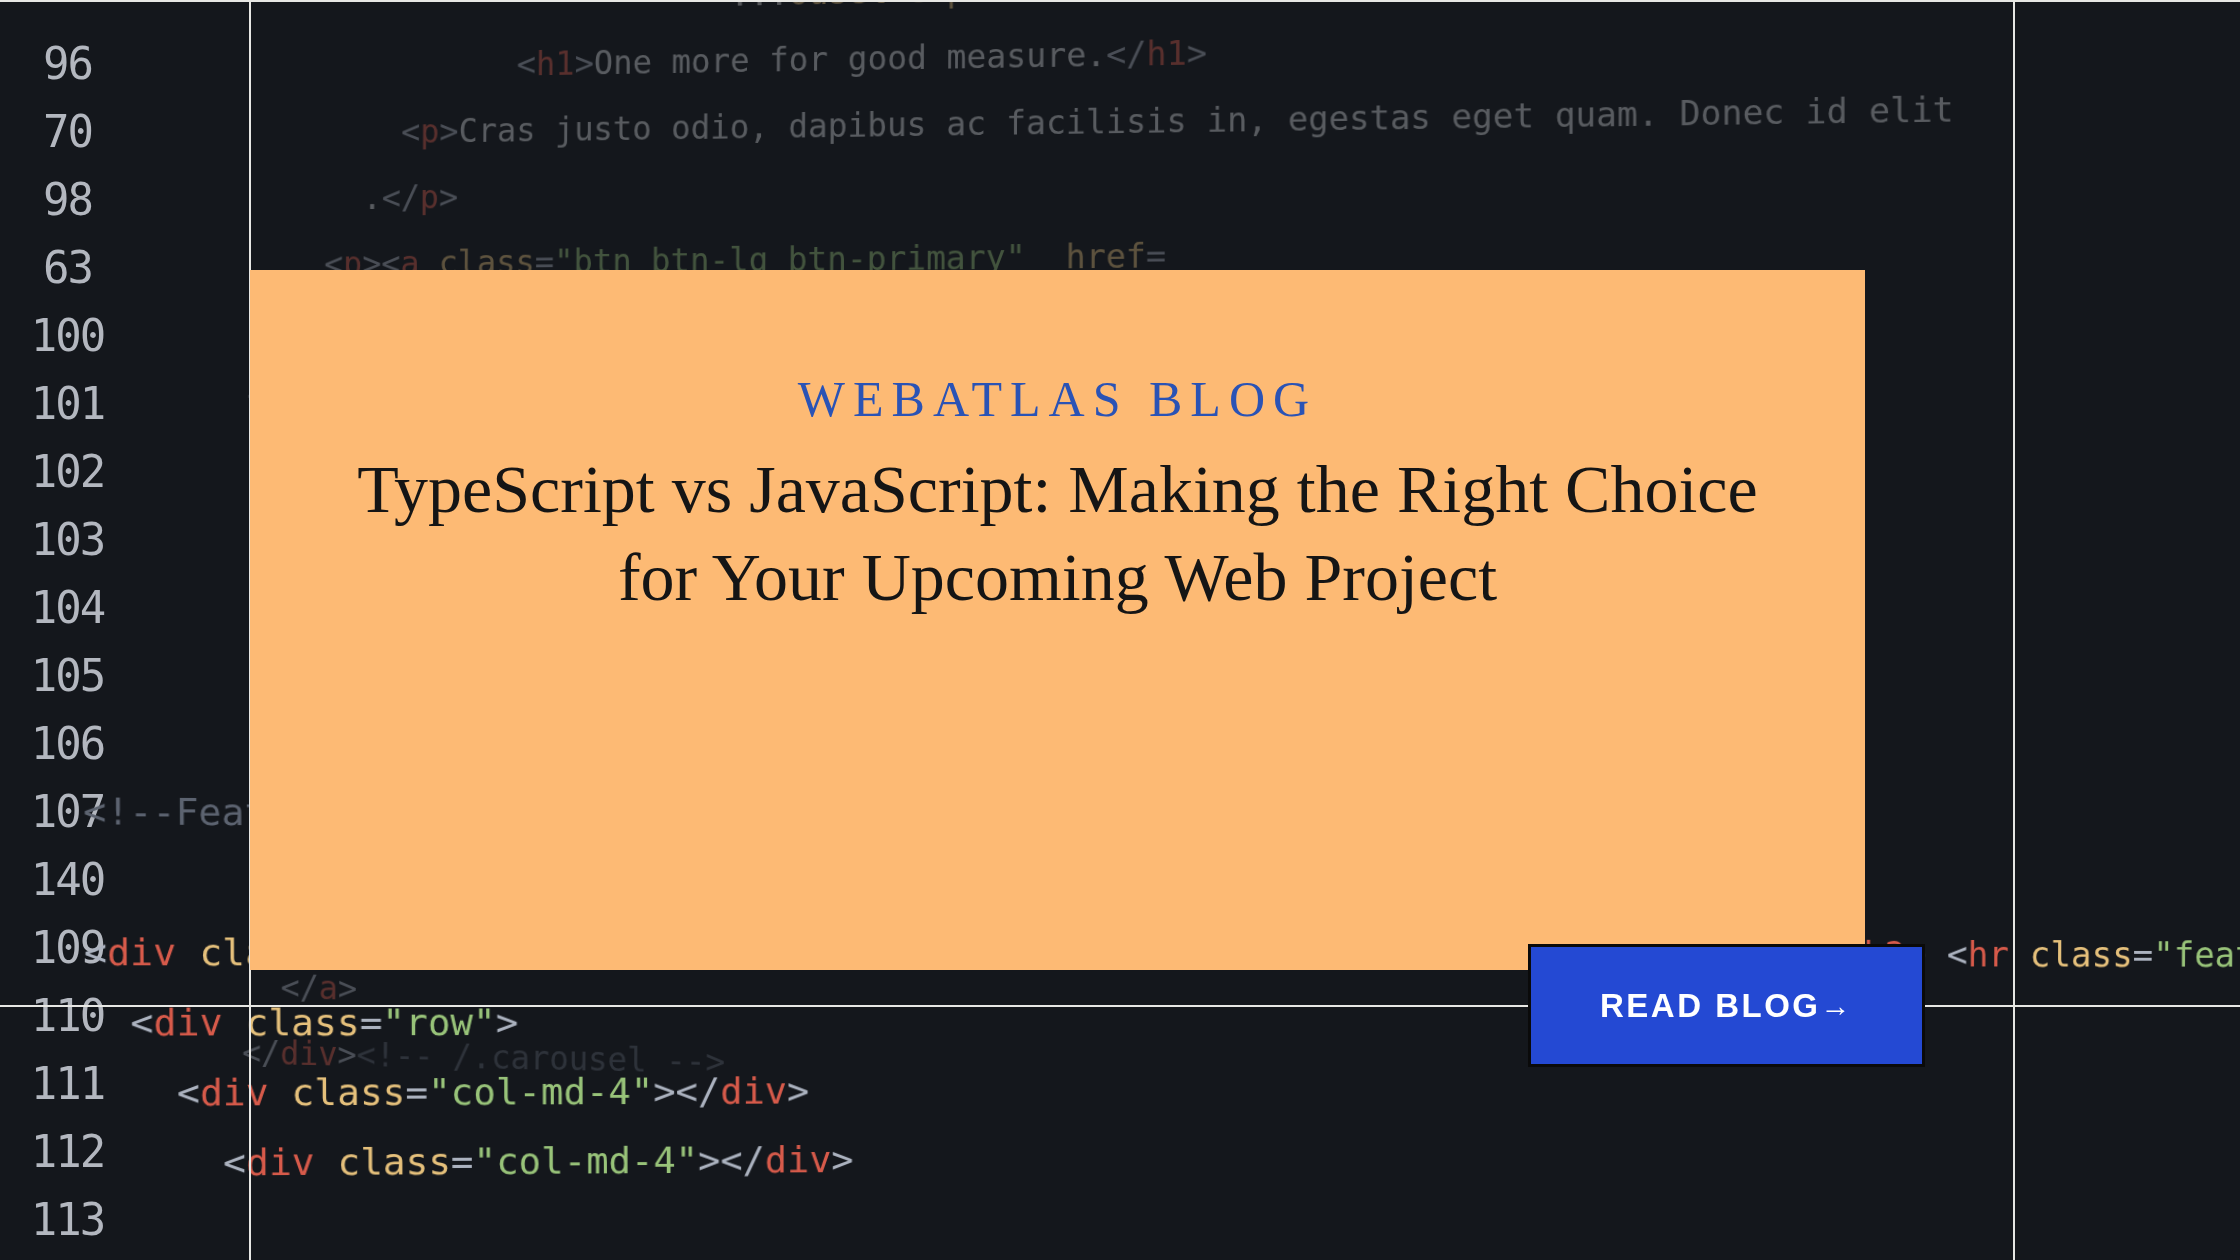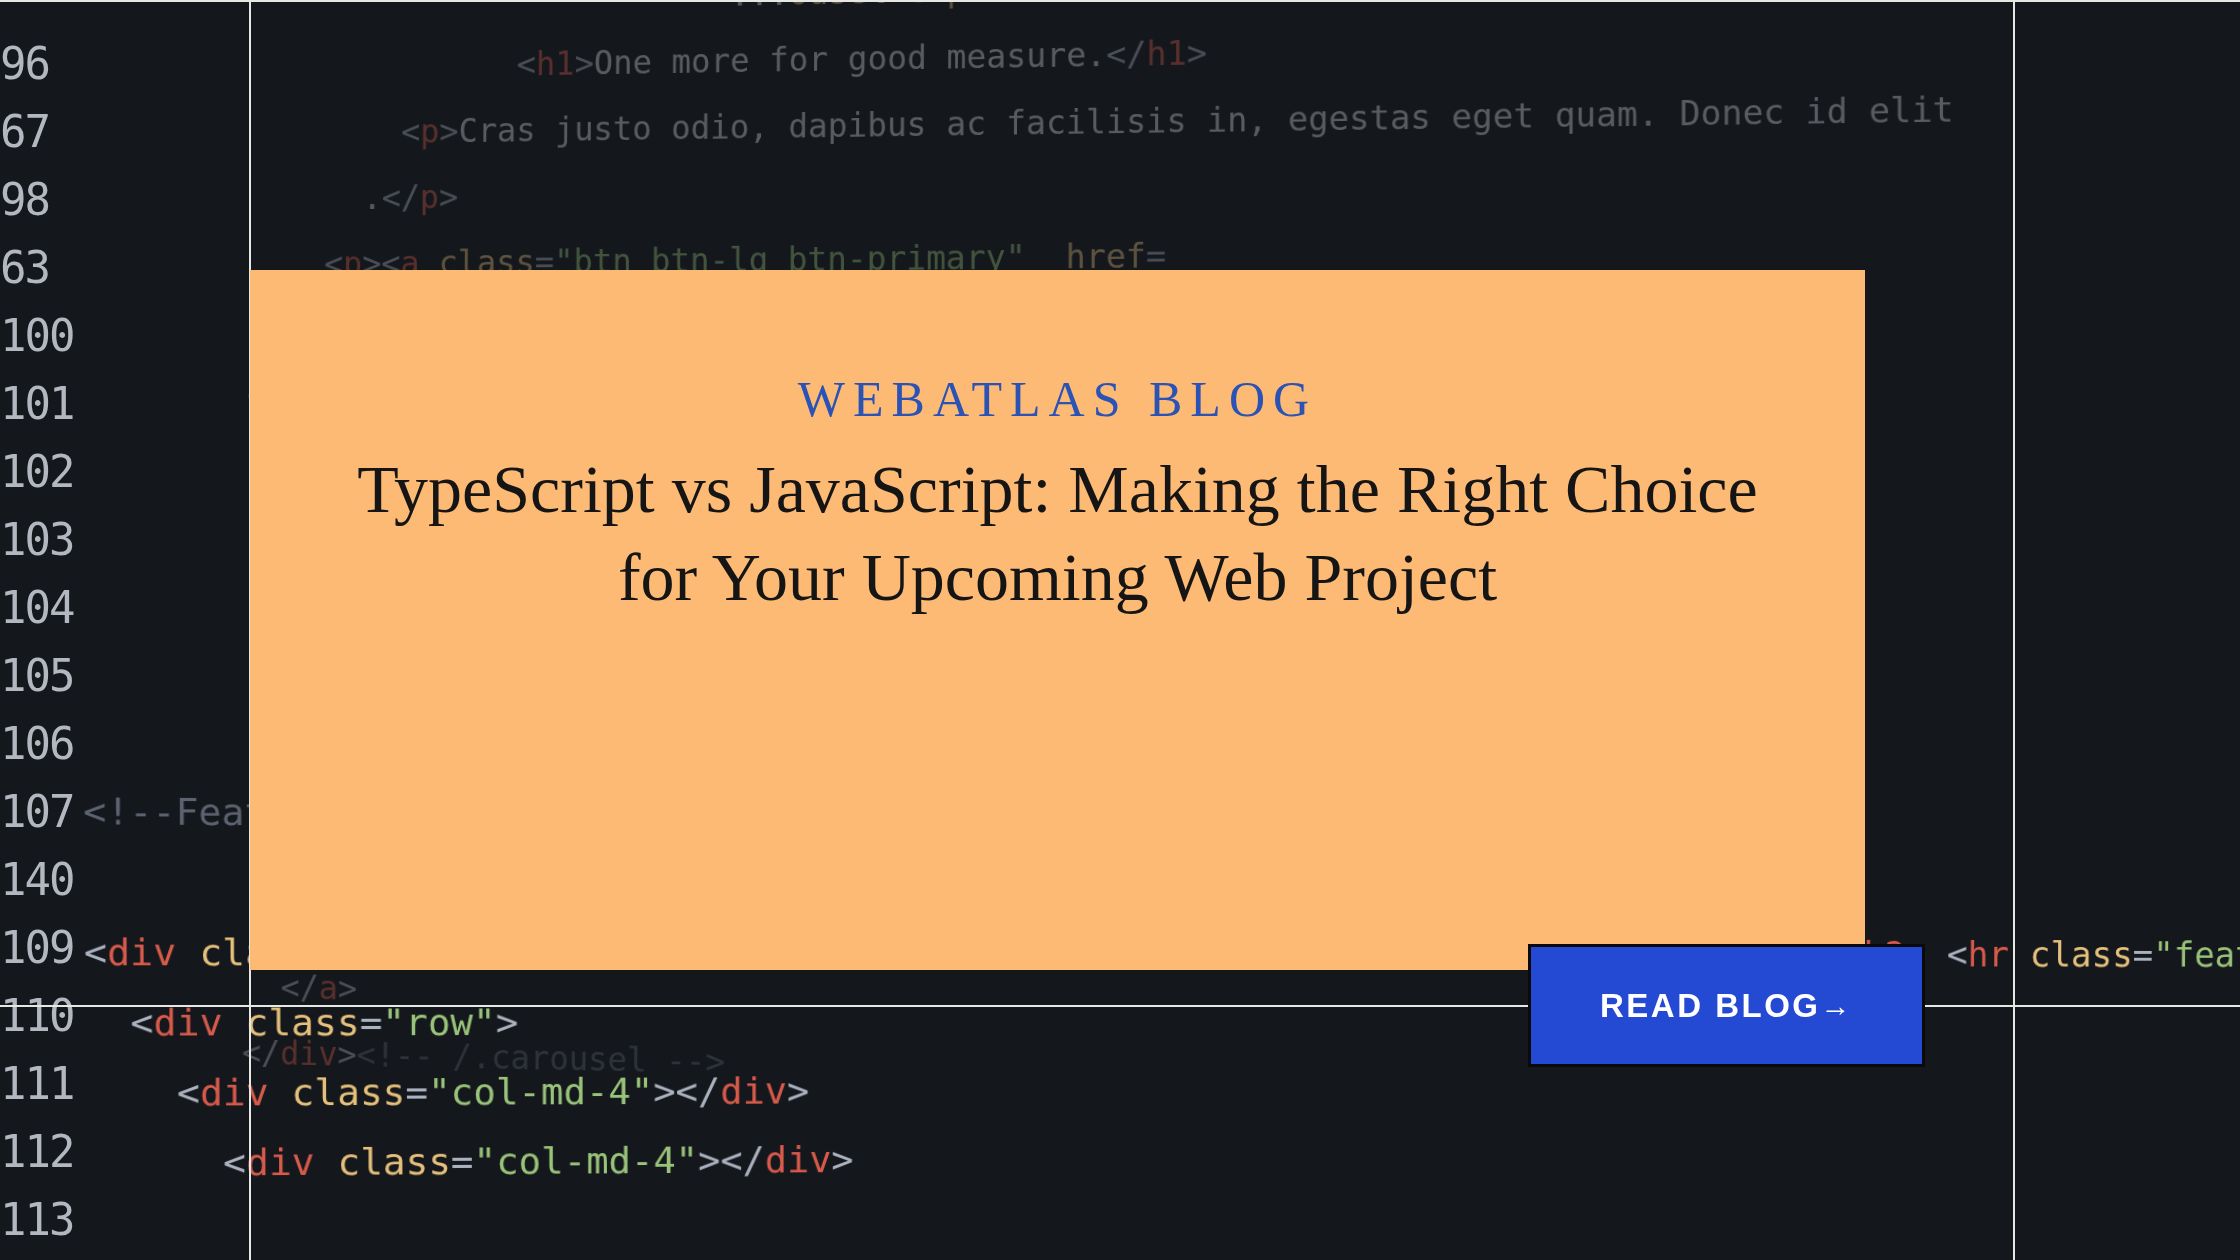--- a/index.html
+++ b/index.html
@@ -1,36 +1,36 @@
 <!DOCTYPE html>
 <html><head>
   <meta charset="utf-8">
   <style>
     * { margin:0; padding:0; box-sizing:border-box }
     body { width:2240px; height:1260px; overflow:hidden; font-family:Georgia,'Times New Roman',serif; position:relative; background:#0f1115 }
     .bg { position:absolute; inset:0; background:#14171c; overflow:hidden }
-    .gutter { position:absolute; top:0; left:0; width:170px; height:100%; padding-top:30px; padding-right:35px; text-align:left; font-family:Menlo,Consolas,monospace; color:#b3b7bf; font-size:44px; line-height:68px; letter-spacing:-2px }
+    .gutter { position:absolute; top:0; left:0; width:170px; height:100%; padding-top:30px; padding-right:35px; text-align:center; font-family:Menlo,Consolas,monospace; color:#b3b7bf; font-size:44px; line-height:68px; letter-spacing:-2px }
     .code { position:absolute; top:-120px; left:100px; right:-200px; font-family:Menlo,Consolas,monospace; font-size:34px; line-height:68px; color:#ccc; transform:perspective(3000px) rotateY(-6deg) rotateX(1deg); filter:blur(.5px); white-space:pre }
     .tag { color:#d75a4a } .attr { color:#e5c07b } .val { color:#98c379 } .txt { color:#d6d9dc } .pun { color:#abb2bf } .cmt { color:#5c6370 } .dim { opacity:.35 }
     .code-bottom { position:absolute; bottom:0; left:120px; right:-200px; font-family:Menlo,Consolas,monospace; font-size:36px; line-height:68px; transform:perspective(3000px) rotateY(5deg) rotateX(-1deg); filter:blur(.4px); white-space:pre }
     .frame-h { position:absolute; left:0; right:0; height:2px; background:#e7e7e4 }
     .frame-v { position:absolute; top:0; bottom:0; width:2px; background:#e7e7e4 }
     .card { position:absolute; top:270px; left:250px; width:1615px; height:700px; background:#fdba74; text-align:center; padding:100px 60px 0 }
     .eyebrow { font-size:50px; letter-spacing:8px; color:#2a53b5; font-weight:400; font-family:Georgia,serif }
     .title { margin-top:17px; font-size:68px; line-height:1.3; color:#151515; font-weight:400; font-family:Georgia,serif }
     .btn { position:absolute; top:944px; left:1528px; width:397px; height:123px; background:#2449d3; border:3px solid #0a0a0a; display:flex; align-items:center; justify-content:center; color:#fff; font-family:Arial,Helvetica,sans-serif; font-weight:900; font-size:33px; letter-spacing:2.5px; cursor:pointer }
     .arrow { font-size:30px; font-weight:900 }
   </style>
 </head>
 <body>
 
 <div class="bg">
   <div class="gutter" id="gutter">
       <div>96</div>
-      <div>67</div>
+      <div>70</div>
       <div>98</div>
       <div>63</div>
       <div>100</div>
       <div>101</div>
       <div>102</div>
       <div>103</div>
       <div>104</div>
       <div>105</div>
       <div>106</div>
       <div>107</div>

